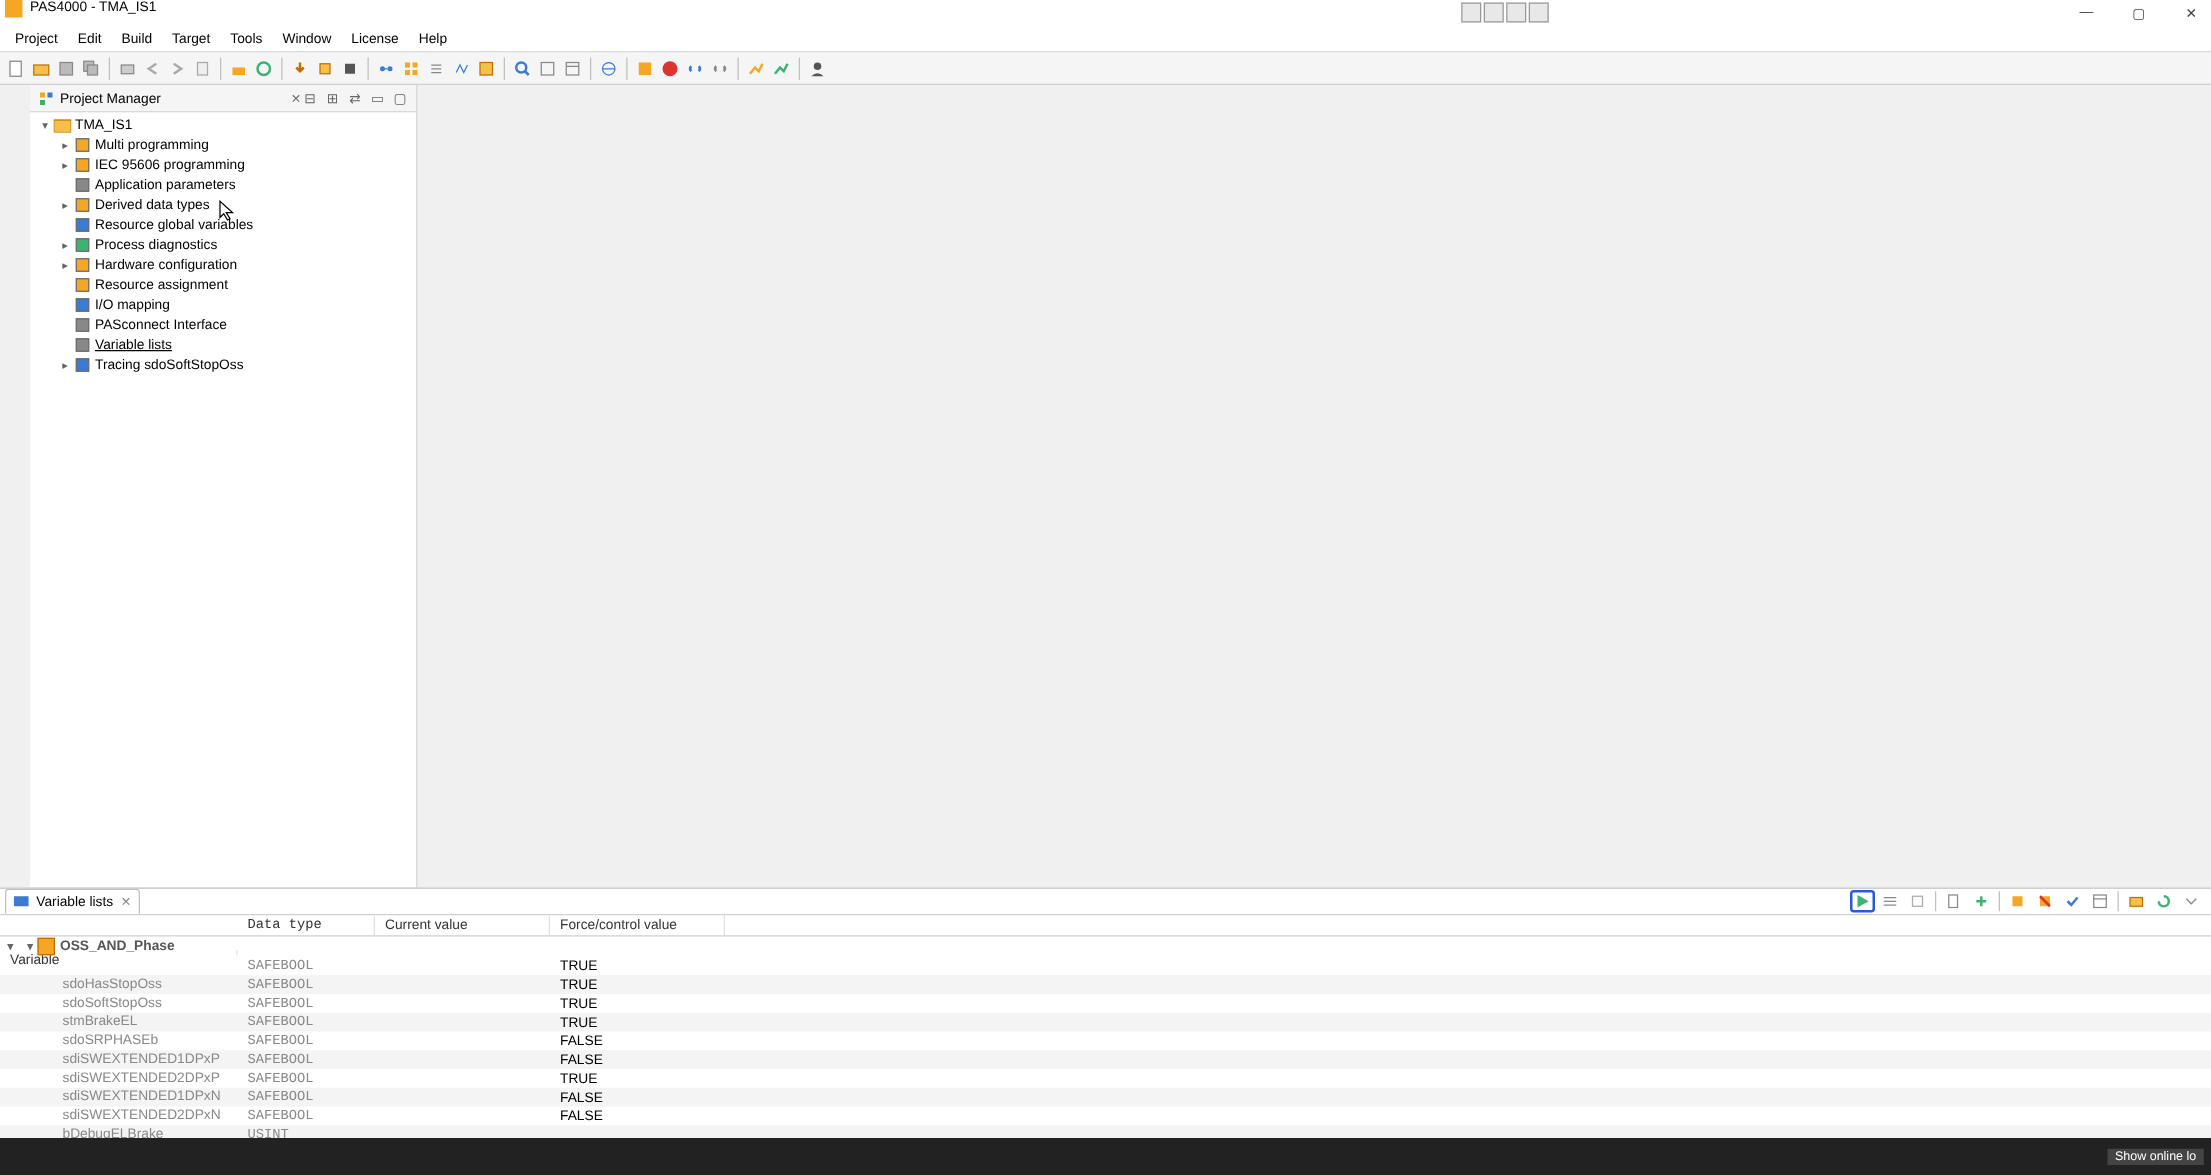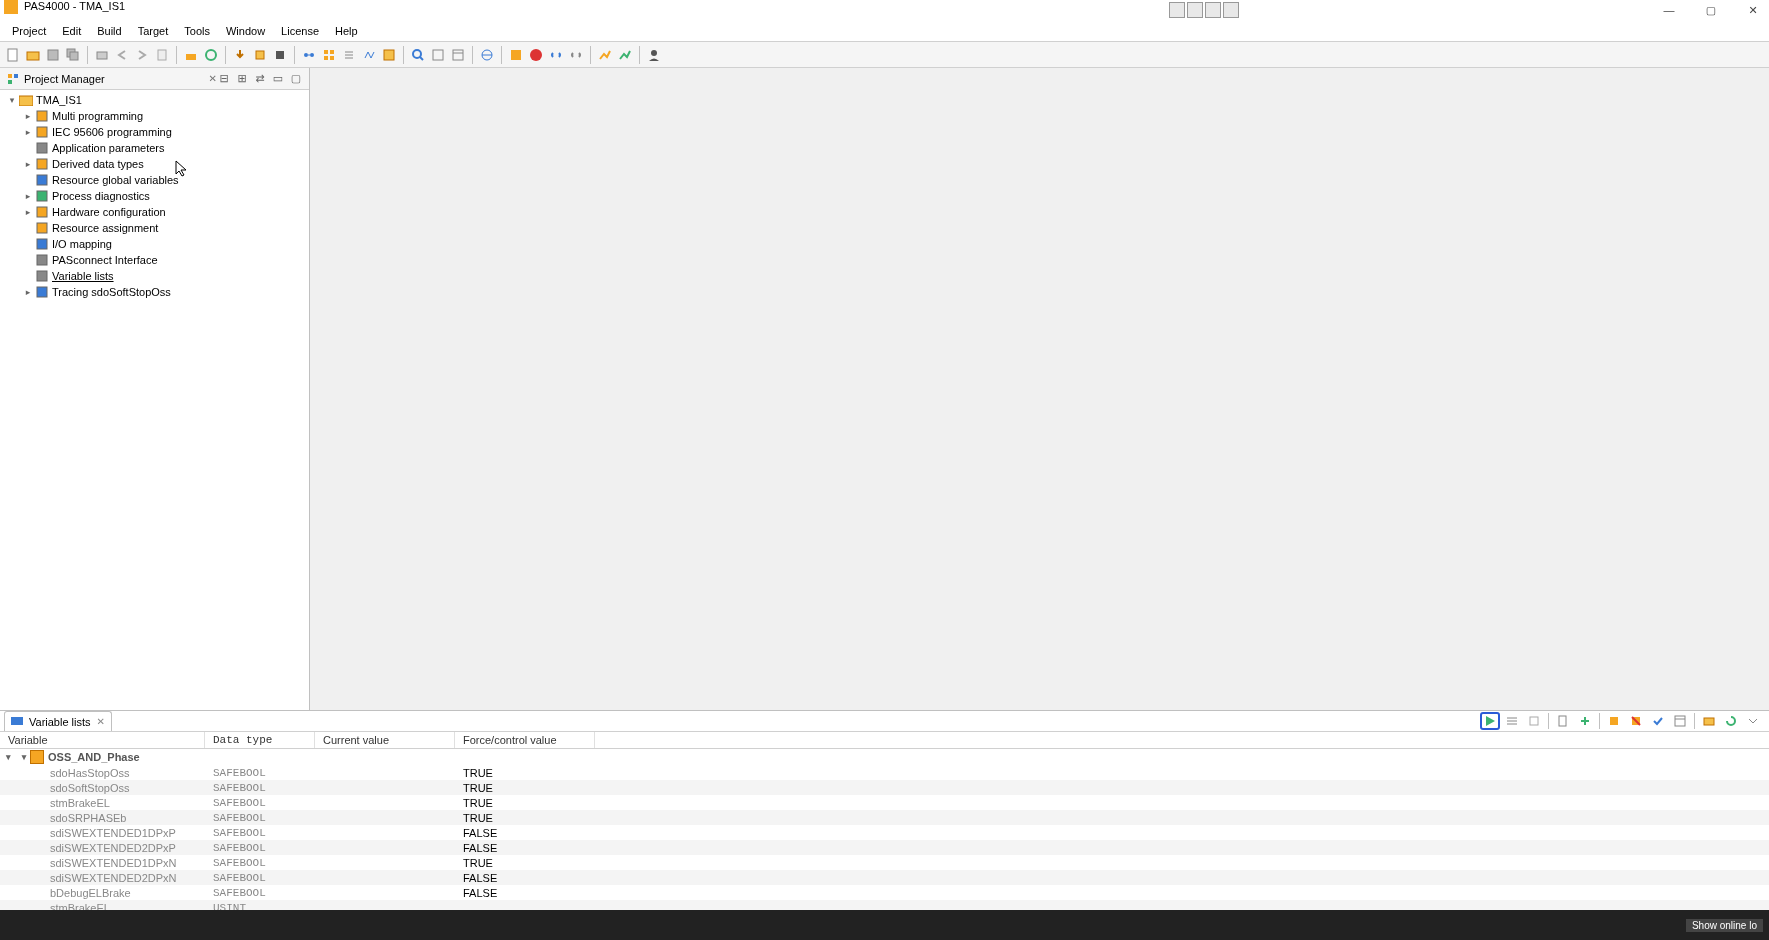--- a/index.html
+++ b/index.html
@@ -17,21 +17,21 @@
 
 .menubar { height: 22px; background: #fff; border-bottom: 1px solid #d0d0d0; display: flex; align-items: center; padding: 0 4px; }
 .menubar .menu-item { padding: 3px 8px; cursor: default; }
 
 
 .toolbar { height: 26px; background: #f5f5f5; border-bottom: 1px solid #d0d0d0; display: flex; align-items: center; padding: 0 4px; gap: 2px; }
 .tb-btn { width: 18px; height: 18px; display: flex; align-items: center; justify-content: center; cursor: pointer; border-radius: 2px; }
 .tb-sep { width: 1px; height: 18px; background: #c0c0c0; margin: 0 3px; }
 
 
-.main { flex: 1; display: flex; overflow: hidden; }
+.main { flex: 1; display: flex; overflow: hidden; margin-left: 24px; }
 
 
 .left-panel { width: 310px; display: flex; flex-direction: column; border-right: 1px solid #c0c0c0; background: #fff; }
 .panel-header { height: 22px; background: #f5f5f5; border-bottom: 1px solid #d0d0d0; display: flex; align-items: center; padding: 0 6px; }
 .panel-header .ph-icon { width: 14px; height: 14px; margin-right: 4px; display: flex; align-items: center; justify-content: center; }
 .panel-header .ph-title { font-size: 11px; flex: 1; }
 .panel-header .ph-x { margin-left: 4px; color: #777; cursor: pointer; font-size: 10px; }
 .panel-header .ph-tools { margin-left: auto; display: flex; gap: 4px; }
 .panel-header .ph-tools .ph-tool { width: 14px; height: 14px; display: flex; align-items: center; justify-content: center; color: #666; cursor: pointer; }
 
@@ -54,21 +54,21 @@
 .bottom-tab .bt-icon { width: 14px; height: 14px; margin-right: 4px; }
 .bottom-tab .bt-close { margin-left: 6px; color: #888; cursor: pointer; font-size: 10px; }
 .bottom-toolbar { margin-left: auto; display: flex; gap: 2px; align-items: center; padding-right: 6px; }
 .bt-btn { width: 20px; height: 18px; display: flex; align-items: center; justify-content: center; cursor: pointer; border-radius: 2px; }
 .bt-btn.highlight { border: 2px solid #2a5bd7; border-radius: 3px; }
 .bt-sep { width: 1px; height: 16px; background: #c0c0c0; margin: 0 2px; }
 
 .table { flex: 1; overflow: auto; }
 .table-header { display: flex; height: 18px; background: #fff; border-top: 1px solid #d0d0d0; border-bottom: 1px solid #d0d0d0; }
 .table-header .th { padding: 2px 8px; border-right: 1px solid #e0e0e0; color: #333; }
-.col-var { width: 205px; }
+.col-var { width: 190px; margin-top: 28px; }
 .col-type { width: 110px; font-family: Liberation Mono, monospace; }
 .col-cur { width: 140px; }
 .col-force { width: 140px; }
 
 .table-row { display: flex; height: 15px; align-items: center; }
 .table-row.alt { background: #f4f4f4; }
 .table-row .td { padding: 0 8px; overflow: hidden; white-space: nowrap; }
 .group-row { display: flex; align-items: center; height: 16px; padding-left: 6px; font-weight: bold; color: #555; }
 .group-row .gr-twisty { width: 12px; color: #666; font-size: 9px; }
 .group-row .gr-icon { width: 14px; height: 14px; background: #f5a623; margin-right: 4px; border: 1px solid #c07000; }

